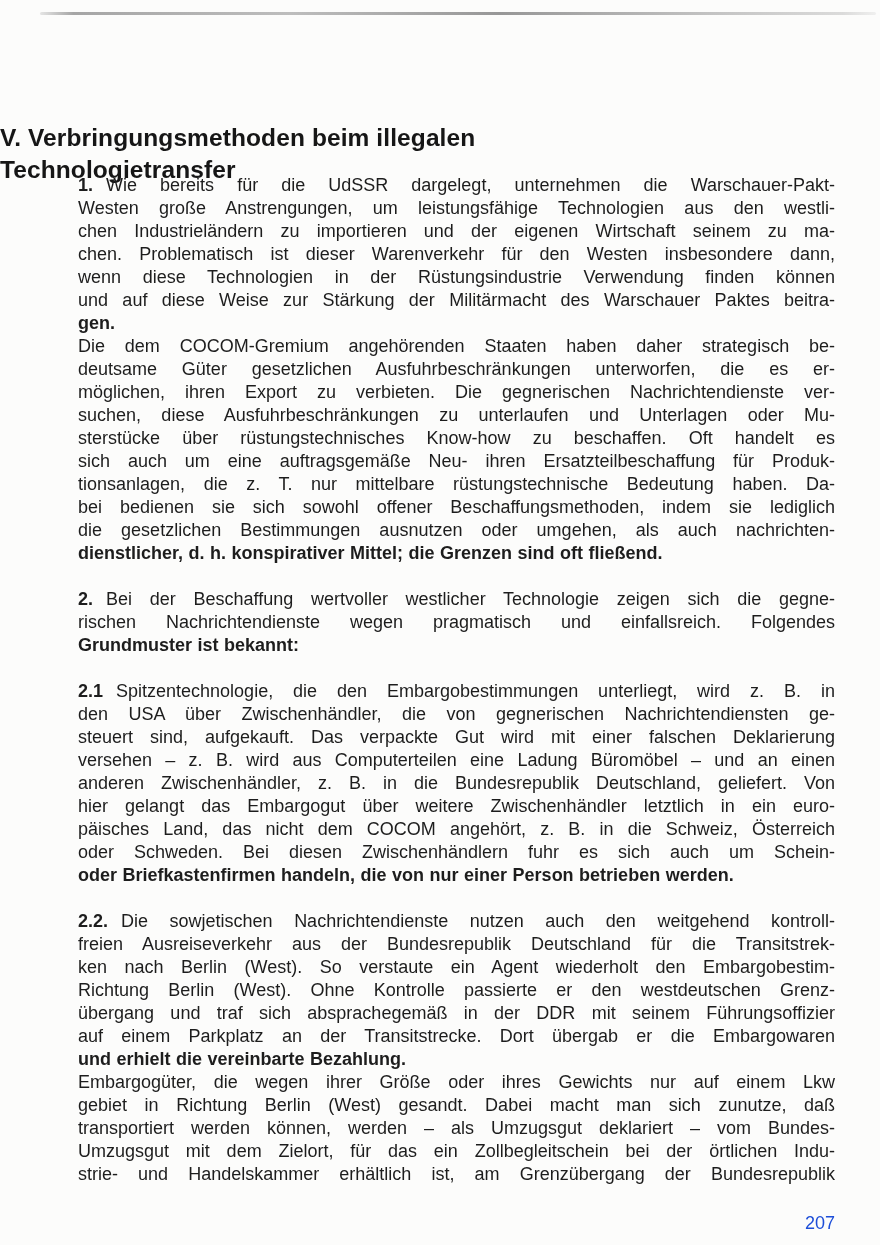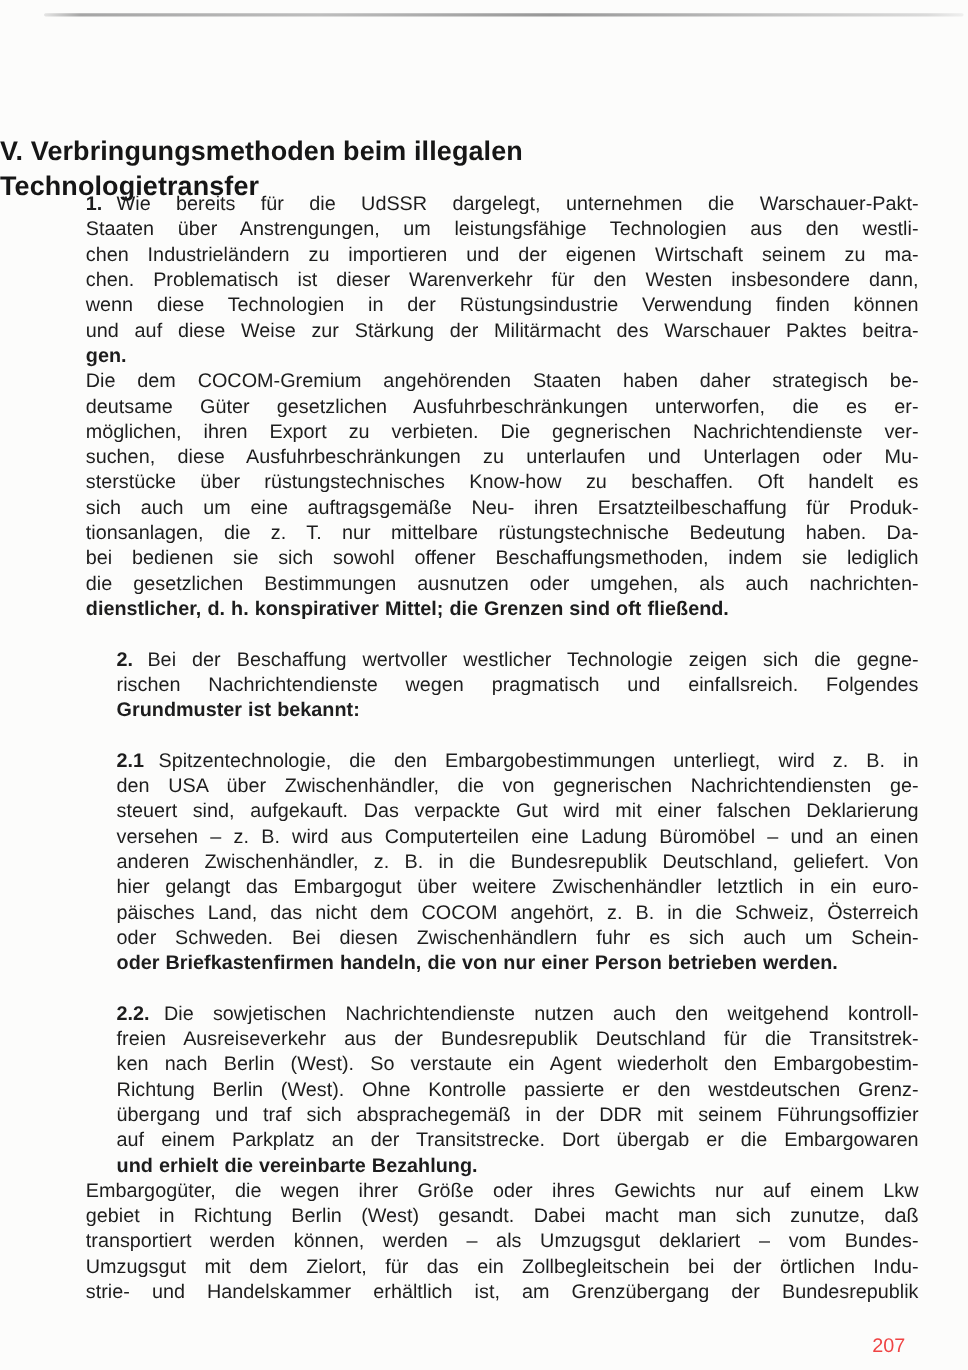--- a/index.html
+++ b/index.html
@@ -47,57 +47,57 @@
   .body-col {
     position: absolute;
     top: 174px;
     left: 78px;
     width: 757px;
     font-size: 18px;
     line-height: 23px;
     color: #1d1d1d;
   }
   .block { margin: 0; }
-  .block.gap { margin-top: 23px; margin-left: 28px; }
+  .block.gap { margin-top: 23px; }
   .line {
     text-align: justify;
     text-align-last: justify;
     white-space: normal;
     word-spacing: 0.5px;
   }
   .line.flush {
     text-align: center;
     text-align-last: left;
     font-weight: bold;
   }
   .num {
     font-weight: 700;
     margin-right: 13px;
   }
   .page-number {
     position: absolute;
     top: 1212px;
-    left: 66px;
+    left: 78px;
     width: 757px;
     text-align: right;
     font-size: 18px;
     line-height: 23px;
-    color: #ef4444;
+    color: #1d4ed8;
   }
 </style>
 </head>
 <body>
 
 <div class="page">
   <div class="top-rule"></div>
   <h1 class="title">V. Verbringungsmethoden beim illegalen Technologietransfer</h1>
   <div class="body-col">
       <div class="block">
         <div class="line"><span class="num">1.</span>Wie bereits für die UdSSR dargelegt, unternehmen die Warschauer-Pakt-</div>
-        <div class="line">Staaten über Anstrengungen, um leistungsfähige Technologien aus den westli-</div>
+        <div class="line">Westen große Anstrengungen, um leistungsfähige Technologien aus den westli-</div>
         <div class="line">chen Industrieländern zu importieren und der eigenen Wirtschaft seinem zu ma-</div>
         <div class="line">chen. Problematisch ist dieser Warenverkehr für den Westen insbesondere dann,</div>
         <div class="line">wenn diese Technologien in der Rüstungsindustrie Verwendung finden können</div>
         <div class="line">und auf diese Weise zur Stärkung der Militärmacht des Warschauer Paktes beitra-</div>
         <div class="line flush">gen.</div>
       </div>
       <div class="block">
         <div class="line">Die dem COCOM-Gremium angehörenden Staaten haben daher strategisch be-</div>
         <div class="line">deutsame Güter gesetzlichen Ausfuhrbeschränkungen unterworfen, die es er-</div>
         <div class="line">möglichen, ihren Export zu verbieten. Die gegnerischen Nachrichtendienste ver-</div>

